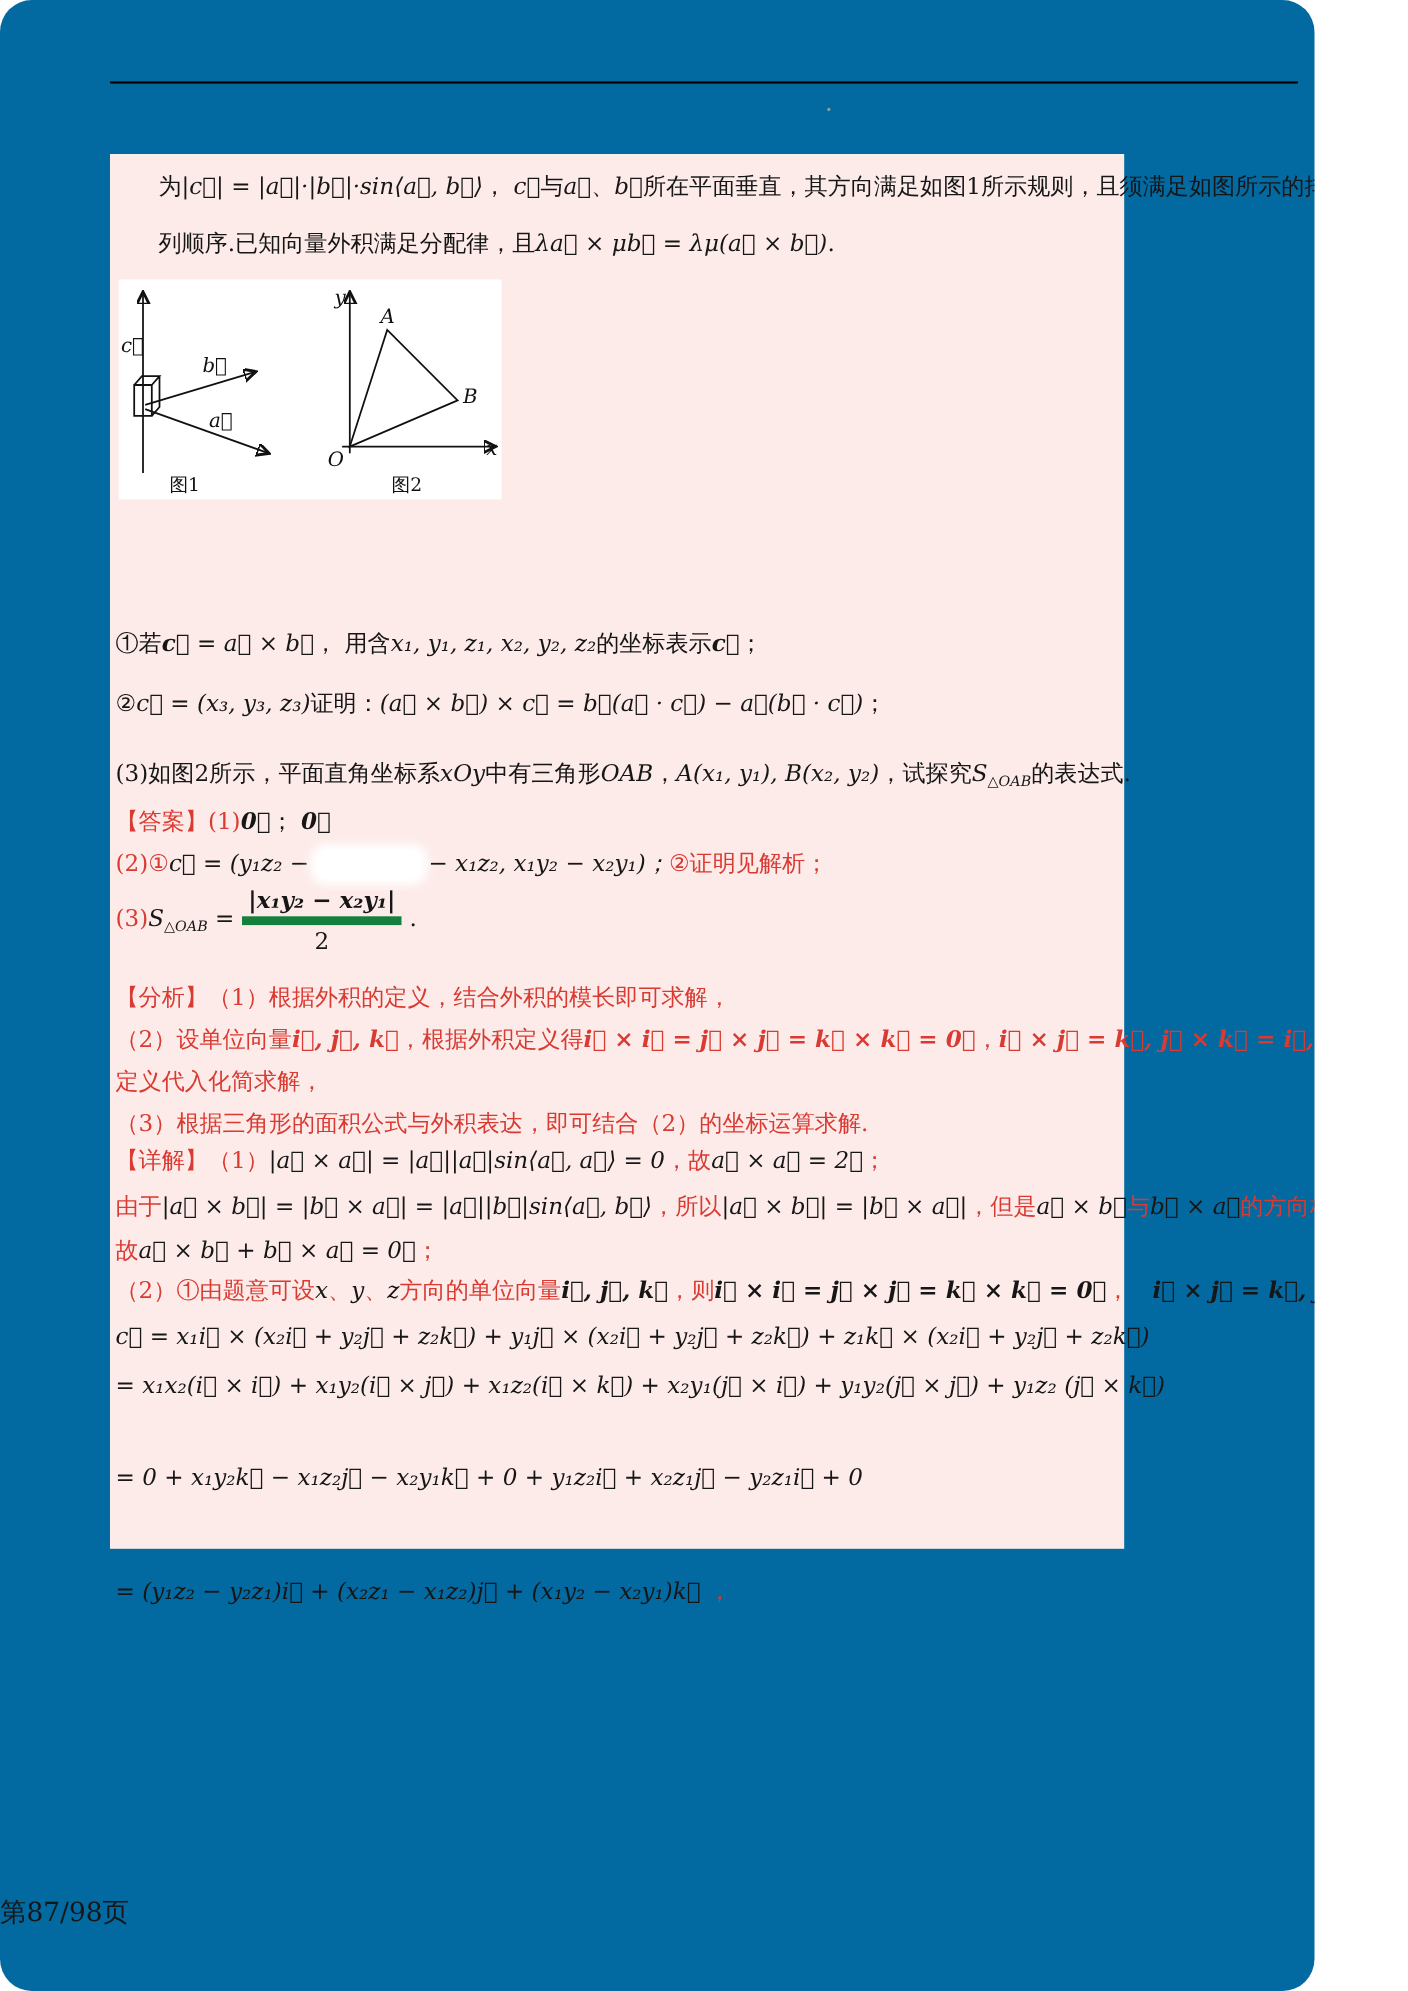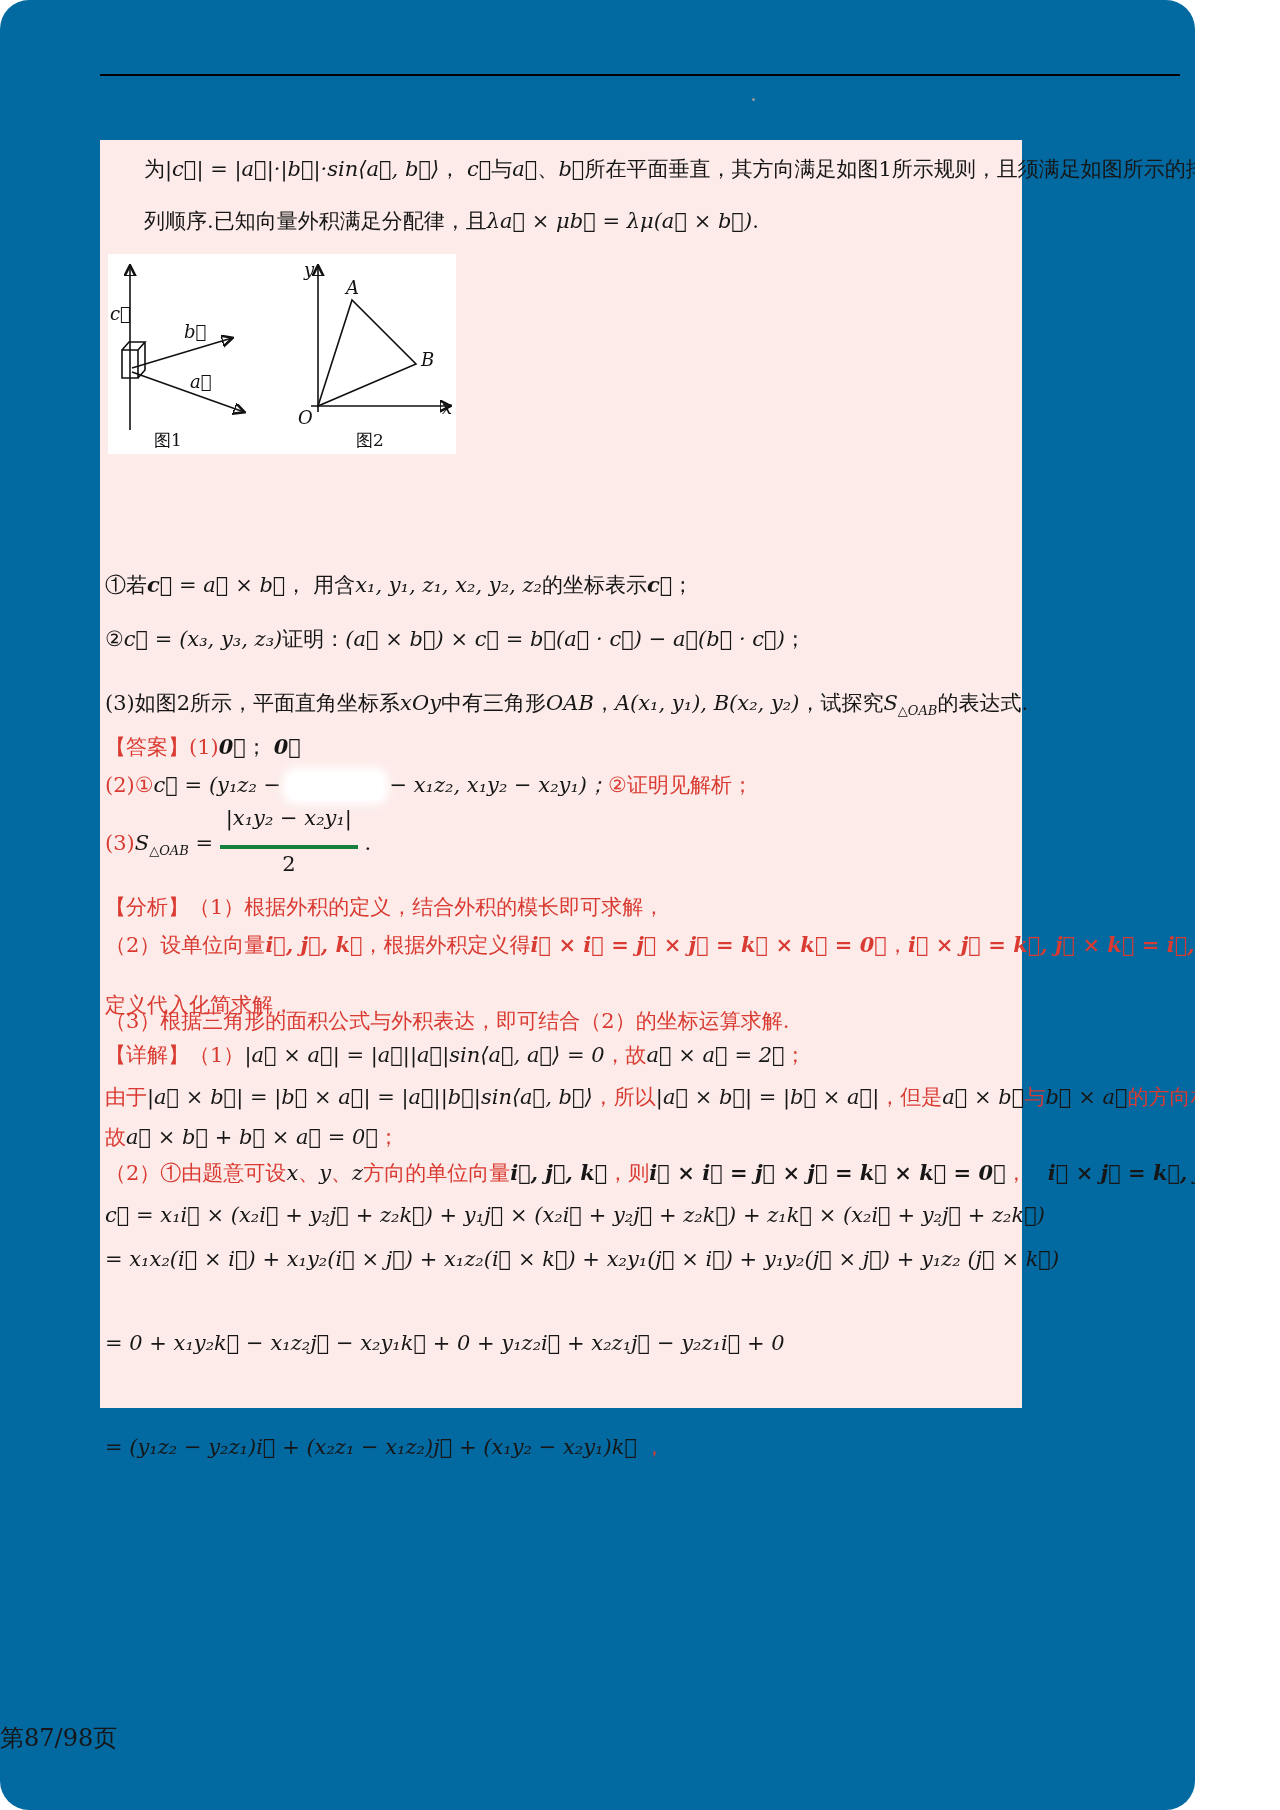--- a/index.html
+++ b/index.html
@@ -21,21 +21,21 @@
   .seg.k{color:#161616;font-style:normal;}
   .seg.m{color:#161616;font-style:italic;font-family:"DejaVu Serif","Liberation Serif",serif;}
   .seg.r{color:#d93a31;font-style:normal;}
   .seg.rm{color:#d93a31;font-style:italic;}
   .seg.bb{font-weight:bold;}
   .seg.sub{font-size:0.62em;vertical-align:-0.35em;}
   .blur-gap{display:inline-block;height:26px;background:#ffffff;border-radius:8px;
     box-shadow:0 0 9px 6px rgba(255,255,255,0.97);vertical-align:-7px;}
   .frac{display:inline-block;text-align:center;vertical-align:-1.0em;line-height:1.15;
     font-style:italic;font-family:"DejaVu Serif","Liberation Serif",serif;}
-  .frac .num{display:block;padding:0 6px 15px;border-bottom:4px solid #15803d;}
+  .frac .num{display:block;padding:0 6px 3px;border-bottom:8px solid #15803d;font-weight:bold;}
   .frac .den{display:block;padding-top:3px;font-style:normal;}
   .footer{position:absolute;left:0;top:1722px;width:1280px;text-align:left;font-size:24px;color:#161616;}
 </style>
 </head>
 <body>
 
 <div class="page">
 
   <div class="top-rule"></div>
   <div class="stray-dot"></div>
@@ -77,21 +77,21 @@
     <div class="ln" style="top:430px"><span class="seg k">①若</span><span class="seg m bb">c⃗</span><span class="seg m"> = a⃗ × b⃗</span><span class="seg k">， 用含</span><span class="seg m">x₁, y₁, z₁, x₂, y₂, z₂</span><span class="seg k">的坐标表示</span><span class="seg m bb">c⃗</span><span class="seg k">；</span></div>
     <div class="ln" style="top:484px"><span class="seg k">②</span><span class="seg m">c⃗ = (x₃, y₃, z₃)</span><span class="seg k">证明：</span><span class="seg m">(a⃗ × b⃗) × c⃗ = b⃗(a⃗ · c⃗) − a⃗(b⃗ · c⃗)</span><span class="seg k">；</span></div>
     <div class="ln" style="top:548px"><span class="seg k">(3)如图2所示，平面直角坐标系</span><span class="seg m">xOy</span><span class="seg k">中有三角形</span><span class="seg m">OAB</span><span class="seg k">，</span><span class="seg m">A(x₁, y₁), B(x₂, y₂)</span><span class="seg k">，试探究</span><span class="seg m">S</span><span class="seg m sub">△OAB</span><span class="seg k">的表达式.</span></div>
 
     <div class="ln" style="top:592px"><span class="seg r">【答案】</span><span class="seg r">(1)</span><span class="seg m bb">0⃗</span><span class="seg k">； </span><span class="seg m bb">0⃗</span></div>
     <div class="ln" style="top:630px"><span class="seg r">(2)①</span><span class="seg m">c⃗ = (y₁z₂ − </span><span class="blur-gap" style="width: 95px;"></span><span class="seg m"> − x₁z₂, x₁y₂ − x₂y₁)</span><span class="seg m">；</span><span class="seg r">②证明见解析；</span></div>
     <div class="ln" style="top:666px"><span class="seg r">(3)</span><span class="seg m">S</span><span class="seg m sub">△OAB</span><span class="seg m"> = </span><span class="frac"><span class="num">|x₁y₂ − x₂y₁|</span><span class="den">2</span></span><span class="seg k"> .</span></div>
 
     <div class="ln" style="top:752px"><span class="seg r">【分析】（1）根据外积的定义，结合外积的模长即可求解，</span></div>
     <div class="ln" style="top:790px"><span class="seg r">（2）设单位向量</span><span class="seg rm bb">i⃗, j⃗, k⃗</span><span class="seg r">，根据外积定义得</span><span class="seg rm bb">i⃗ × i⃗ = j⃗ × j⃗ = k⃗ × k⃗ = 0⃗</span><span class="seg r">，</span><span class="seg rm bb">i⃗ × j⃗ = k⃗, j⃗ × k⃗ = i⃗, i⃗ × k⃗ = −j⃗</span></div>
-    <div class="ln" style="top:850px"><span class="seg r">定义代入化简求解，</span></div>
+    <div class="ln" style="top:828px"><span class="seg r">定义代入化简求解，</span></div>
     <div class="ln" style="top:866px"><span class="seg r">（3）根据三角形的面积公式与外积表达，即可结合（2）的坐标运算求解.</span></div>
 
     <div class="ln" style="top:900px"><span class="seg r">【详解】（1）</span><span class="seg m">|a⃗ × a⃗| = |a⃗||a⃗|sin⟨a⃗, a⃗⟩ = 0</span><span class="seg r">，故</span><span class="seg m">a⃗ × a⃗ = 2⃗</span><span class="seg r">；</span></div>
     <div class="ln" style="top:942px"><span class="seg r">由于</span><span class="seg m">|a⃗ × b⃗| = |b⃗ × a⃗| = |a⃗||b⃗|sin⟨a⃗, b⃗⟩</span><span class="seg r">，所以</span><span class="seg m">|a⃗ × b⃗| = |b⃗ × a⃗|</span><span class="seg r">，但是</span><span class="seg m">a⃗ × b⃗</span><span class="seg r">与</span><span class="seg m">b⃗ × a⃗</span><span class="seg r">的方向相反，</span></div>
     <div class="ln" style="top:982px"><span class="seg r">故</span><span class="seg m">a⃗ × b⃗ + b⃗ × a⃗ = 0⃗</span><span class="seg r">；</span></div>
     <div class="ln" style="top:1018px"><span class="seg r">（2）①由题意可设</span><span class="seg m">x</span><span class="seg r">、</span><span class="seg m">y</span><span class="seg r">、</span><span class="seg m">z</span><span class="seg r">方向的单位向量</span><span class="seg m bb">i⃗, j⃗, k⃗</span><span class="seg r">，则</span><span class="seg m bb">i⃗ × i⃗ = j⃗ × j⃗ = k⃗ × k⃗ = 0⃗</span><span class="seg r">，　</span><span class="seg m bb">i⃗ × j⃗ = k⃗, j⃗ × k⃗ = i⃗, i⃗ × k⃗ = −j⃗</span></div>
 
     <div class="ln" style="top:1060px"><span class="seg m">c⃗ = x₁i⃗ × (x₂i⃗ + y₂j⃗ + z₂k⃗) + y₁j⃗ × (x₂i⃗ + y₂j⃗ + z₂k⃗) + z₁k⃗ × (x₂i⃗ + y₂j⃗ + z₂k⃗)</span></div>
     <div class="ln" style="top:1104px"><span class="seg m">= x₁x₂(i⃗ × i⃗) + x₁y₂(i⃗ × j⃗) + x₁z₂(i⃗ × k⃗) + x₂y₁(j⃗ × i⃗) + y₁y₂(j⃗ × j⃗) + y₁z₂ (j⃗ × k⃗)</span></div>
     <div class="ln" style="top:1188px"><span class="seg m">= 0 + x₁y₂k⃗ − x₁z₂j⃗ − x₂y₁k⃗ + 0 + y₁z₂i⃗ + x₂z₁j⃗ − y₂z₁i⃗ + 0</span></div>

